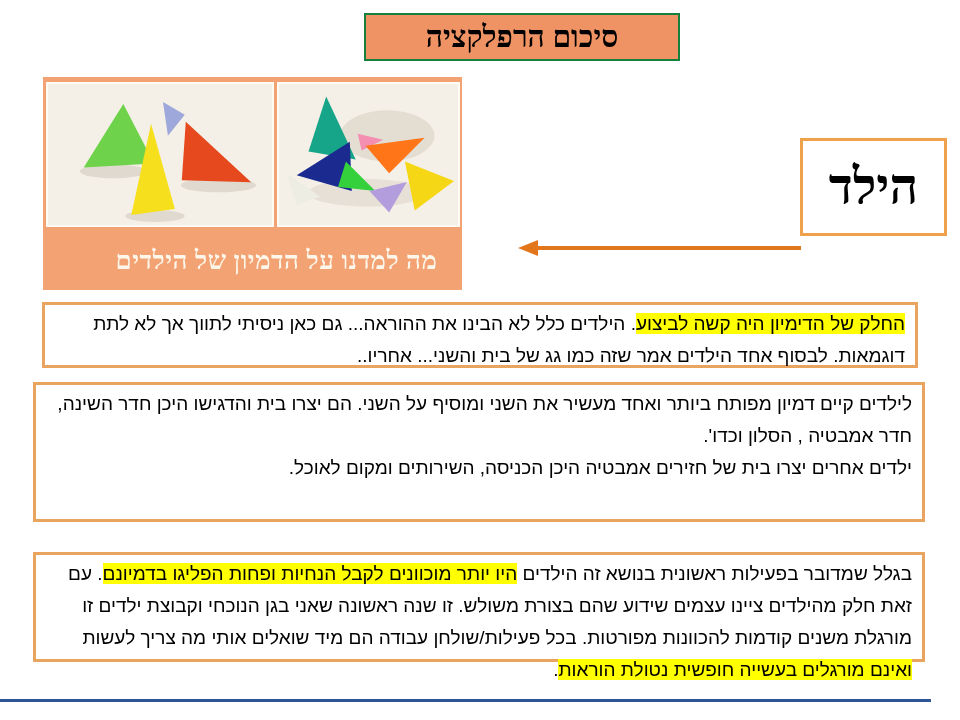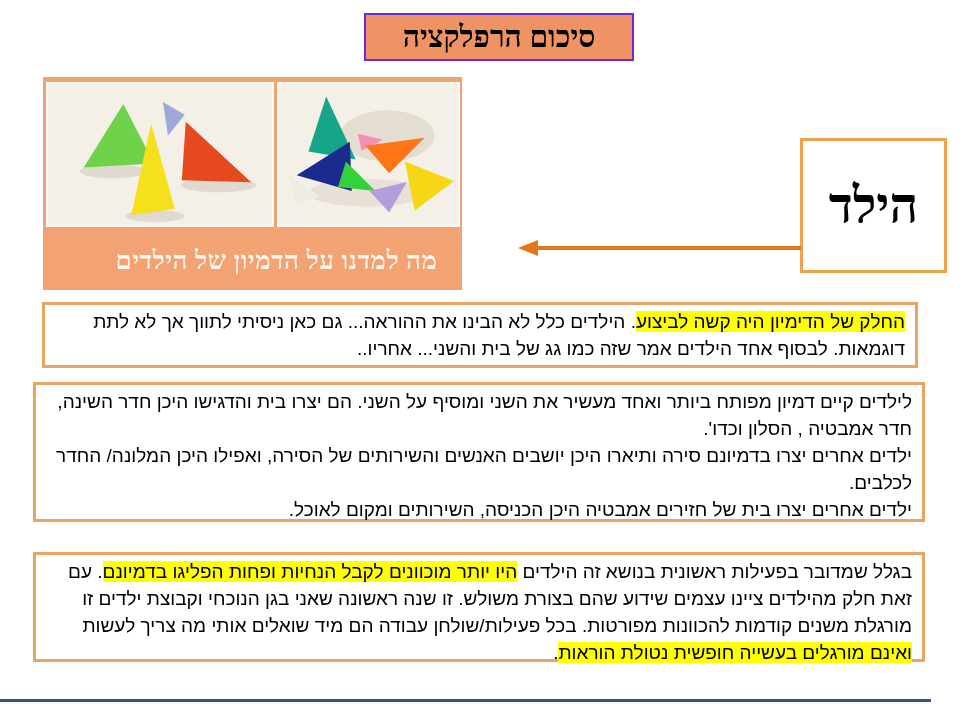--- a/index.html
+++ b/index.html
@@ -4,22 +4,22 @@
 <style>
   html,body{margin:0;padding:0;}
   body{
     width:960px;height:720px;position:relative;background:#ffffff;overflow:hidden;
     font-family:"Liberation Sans","DejaVu Sans",sans-serif;color:#000;
   }
   .slide{position:absolute;inset:0;}
 
   
   .title-box{
-    position:absolute;left:364px;top:13px;width:270px;height:48px;
-    background:var(--title-bg,#EF9365);border:2px solid #6d28d9;box-sizing:border-box;
+    position:absolute;left:364px;top:13px;width:316px;height:48px;
+    background:var(--title-bg,#EF9365);border:2px solid #15803d;box-sizing:border-box;
     display:flex;align-items:center;justify-content:center;
     font-family:"Liberation Serif","DejaVu Serif",serif;font-weight:bold;font-size:30px;
     direction:rtl;
   }
 
   
   .images-panel{position:absolute;left:43px;top:77px;width:419px;height:213px;
     background:var(--panel-bg,#F2A273);}
   .photo{position:absolute;background:#F5F0E7;border:2px solid #FDFBF4;box-sizing:border-box;overflow:hidden;}
   .photo svg{display:block;width:100%;height:100%;}
@@ -27,32 +27,32 @@
   .photo-2{left:234px;top:5px;width:183px;height:145px;}
   .panel-caption{
     position:absolute;left:0;right:0;top:154px;bottom:0;
     display:flex;align-items:center;justify-content:center;
     color:#FDF6EA;font-family:"Liberation Serif","DejaVu Serif",serif;
     font-weight:bold;font-size:26px;direction:rtl;letter-spacing:.5px;padding-left:48px;
   }
 
   
   .child-box{
-    position:absolute;left:800px;top:138px;width:147px;height:135px;background:#fff;
+    position:absolute;left:800px;top:138px;width:147px;height:98px;background:#fff;
     border:3px solid var(--child-border,#EFA14B);box-sizing:border-box;
     display:flex;align-items:center;justify-content:center;
     font-family:"Liberation Serif","DejaVu Serif",serif;font-weight:bold;font-size:50px;direction:rtl;
   }
   .arrow{position:absolute;left:518px;top:237px;width:285px;height:22px;}
 
   
   .text-box{
     position:absolute;background:#fff;border:3px solid var(--box-border,#E9A45F);
     box-sizing:border-box;padding:3px 10px 4px 8px;direction:rtl;text-align:right;
-    font-size:19px;line-height:27px;color:#000;
+    font-size:19px;line-height:32px;color:#000;
   }
   .box-1{left:42px;top:302px;width:876px;height:66px;}
   .box-2{left:33px;top:382px;width:892px;height:140px;}
   .box-3{left:33px;top:552px;width:892px;height:110px;}
   .hl{background:var(--highlight,#FFFF00);}
   .para{margin:0;}
 
   .bottom-line{position:absolute;left:0;top:699px;width:931px;height:3px;
     background:var(--bottom-line,#2F5597);}
 </style>
@@ -105,21 +105,20 @@
     <line x1="283" y1="11" x2="16" y2="11" stroke="#E2761B" stroke-width="4"></line>
     <polygon points="0,11 20,3 20,19" fill="#E2761B"></polygon>
   </svg>
 
   <div class="text-box box-1">
       <div class="para"><span class="hl">החלק של הדימיון היה קשה לביצוע</span><span>. הילדים כלל לא הבינו את ההוראה... גם כאן ניסיתי לתווך אך לא לתת דוגמאות. לבסוף אחד הילדים אמר שזה כמו גג של בית והשני... אחריו..</span></div>
     </div>
 
   <div class="text-box box-2">
       <div class="para"><span>לילדים קיים דמיון מפותח ביותר ואחד מעשיר את השני ומוסיף על השני. הם יצרו בית והדגישו היכן חדר השינה, חדר אמבטיה , הסלון וכדו'.</span></div>
-      <div class="para"><span>ילדים אחרים יצרו בדמיונם סירה ותיארו היכן יושבים האנשים והשירותים של הסירה, ואפילו היכן המלונה/ החדר לכלבים.</span></div>
       <div class="para"><span>ילדים אחרים יצרו בית של חזירים אמבטיה היכן הכניסה, השירותים ומקום לאוכל.</span></div>
     </div>
 
   <div class="text-box box-3">
       <div class="para"><span>בגלל שמדובר בפעילות ראשונית בנושא זה הילדים </span><span class="hl">היו יותר מוכוונים לקבל הנחיות ופחות הפליגו בדמיונם</span><span>. עם זאת חלק מהילדים ציינו עצמים שידוע שהם בצורת משולש. זו שנה ראשונה שאני בגן הנוכחי וקבוצת ילדים זו מורגלת משנים קודמות להכוונות מפורטות. בכל פעילות/שולחן עבודה הם מיד שואלים אותי מה צריך לעשות </span><span class="hl">ואינם מורגלים בעשייה חופשית נטולת הוראות</span><span>.</span></div>
     </div>
 
   <div class="bottom-line"></div>
 </div>
 

